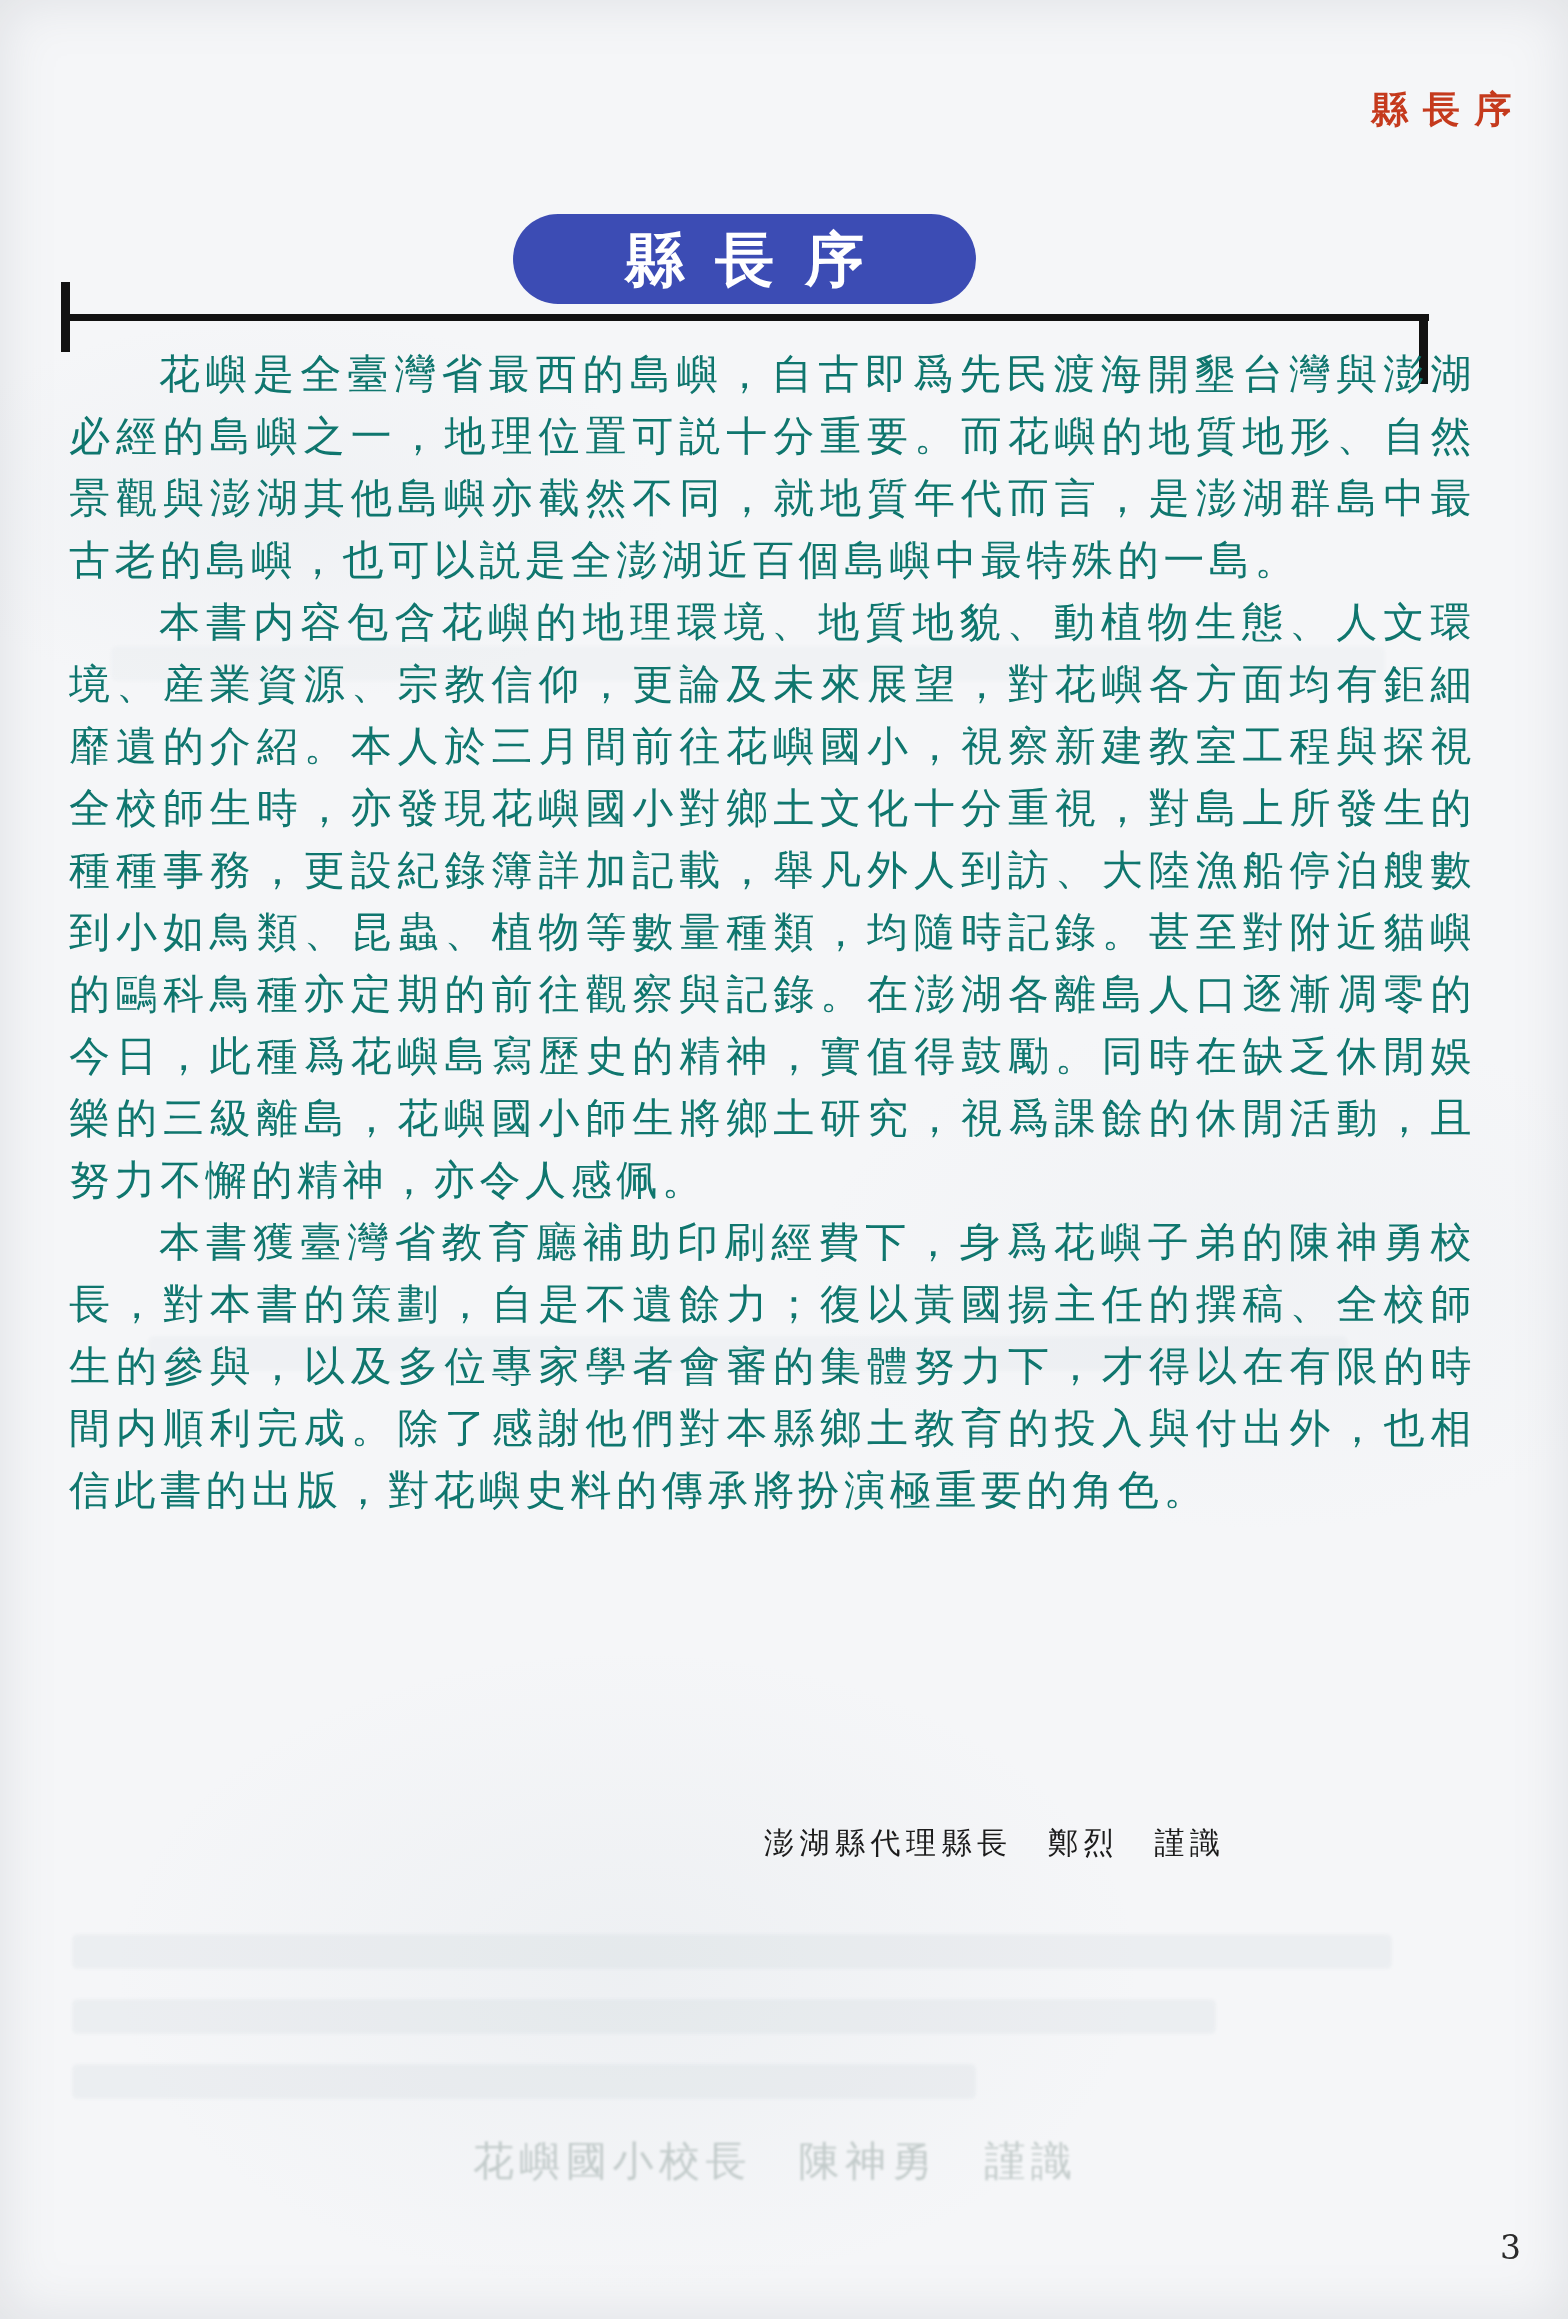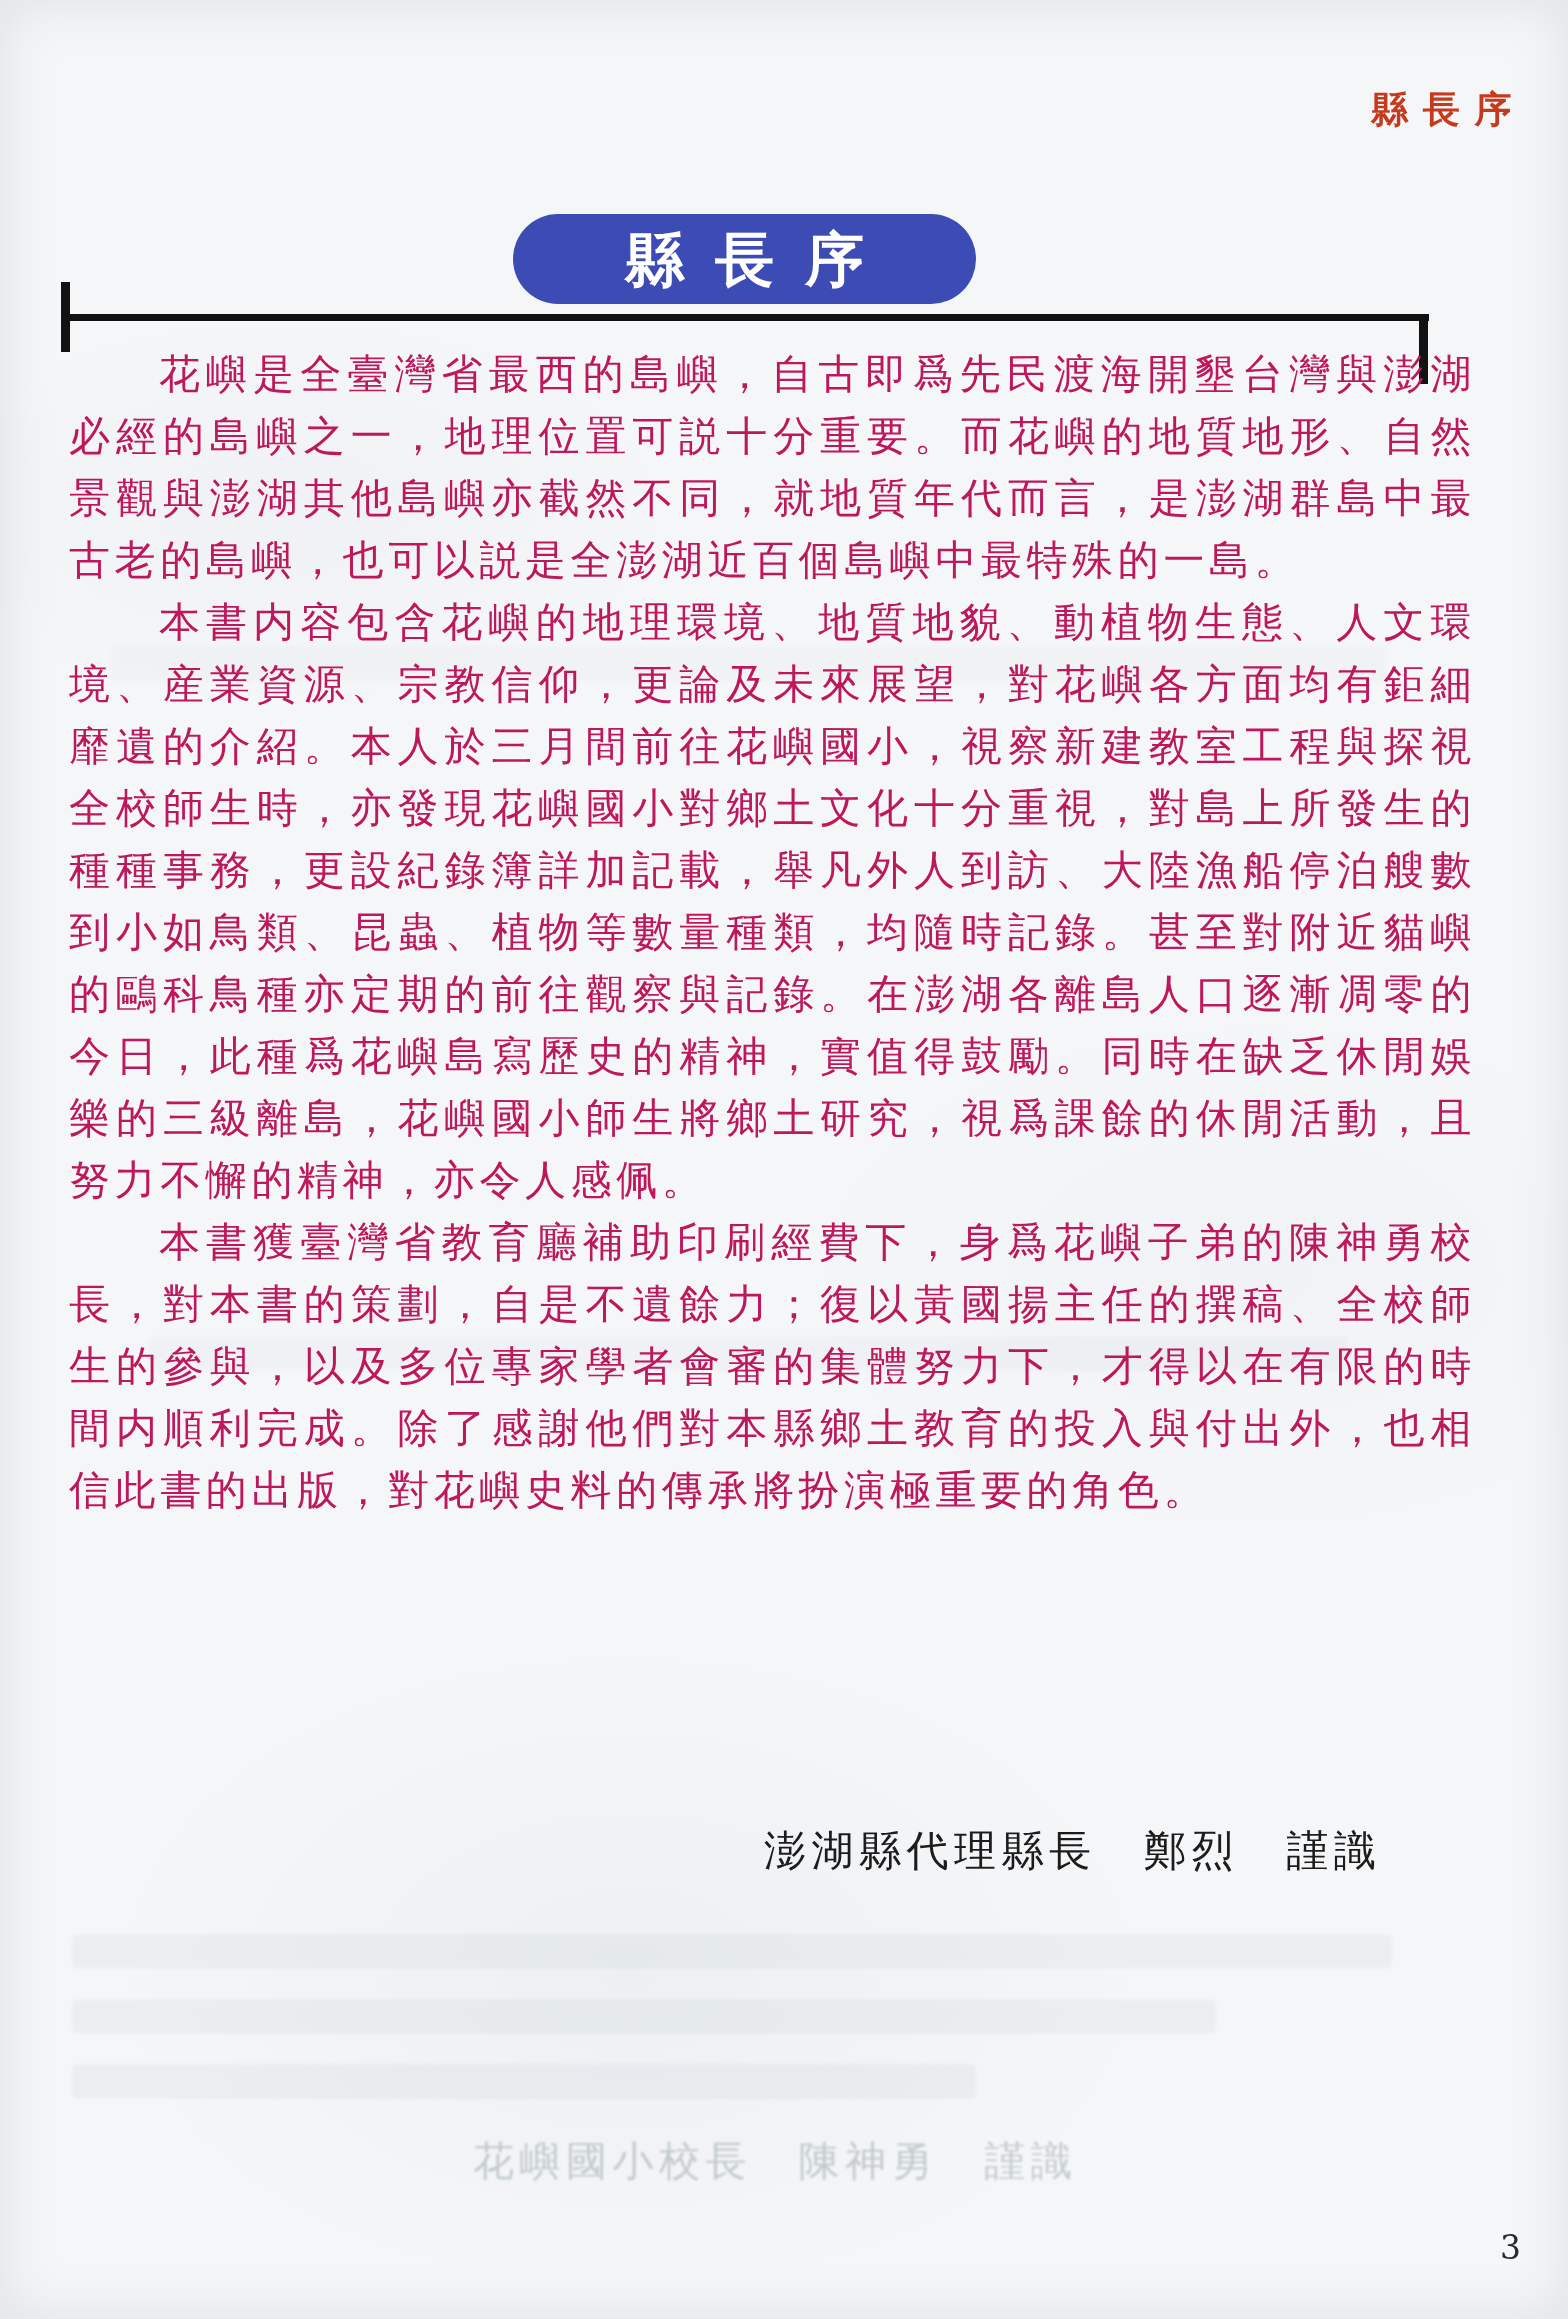--- a/index.html
+++ b/index.html
@@ -89,34 +89,34 @@
     z-index: 1;
   }
   .body-text {
     position: absolute;
     left: 69px;
     top: 343px;
     width: 1407px;
     font-size: 41px;
     line-height: 62px;
     letter-spacing: 4.6px;
-    color: #be185d;
+    color: #0f766e;
     text-align: justify;
     word-break: break-all;
     z-index: 2;
   }
   .body-text p {
     margin: 0;
     text-indent: 90px;
   }
   .signature {
     position: absolute;
     left: 764px;
     top: 1823px;
-    font-size: 42px;
+    font-size: 30px;
     letter-spacing: 5.5px;
     color: #1c1c1c;
     white-space: nowrap;
     z-index: 2;
   }
   .page-number {
     position: absolute;
     right: 48px;
     bottom: 52px;
     font-size: 33px;

